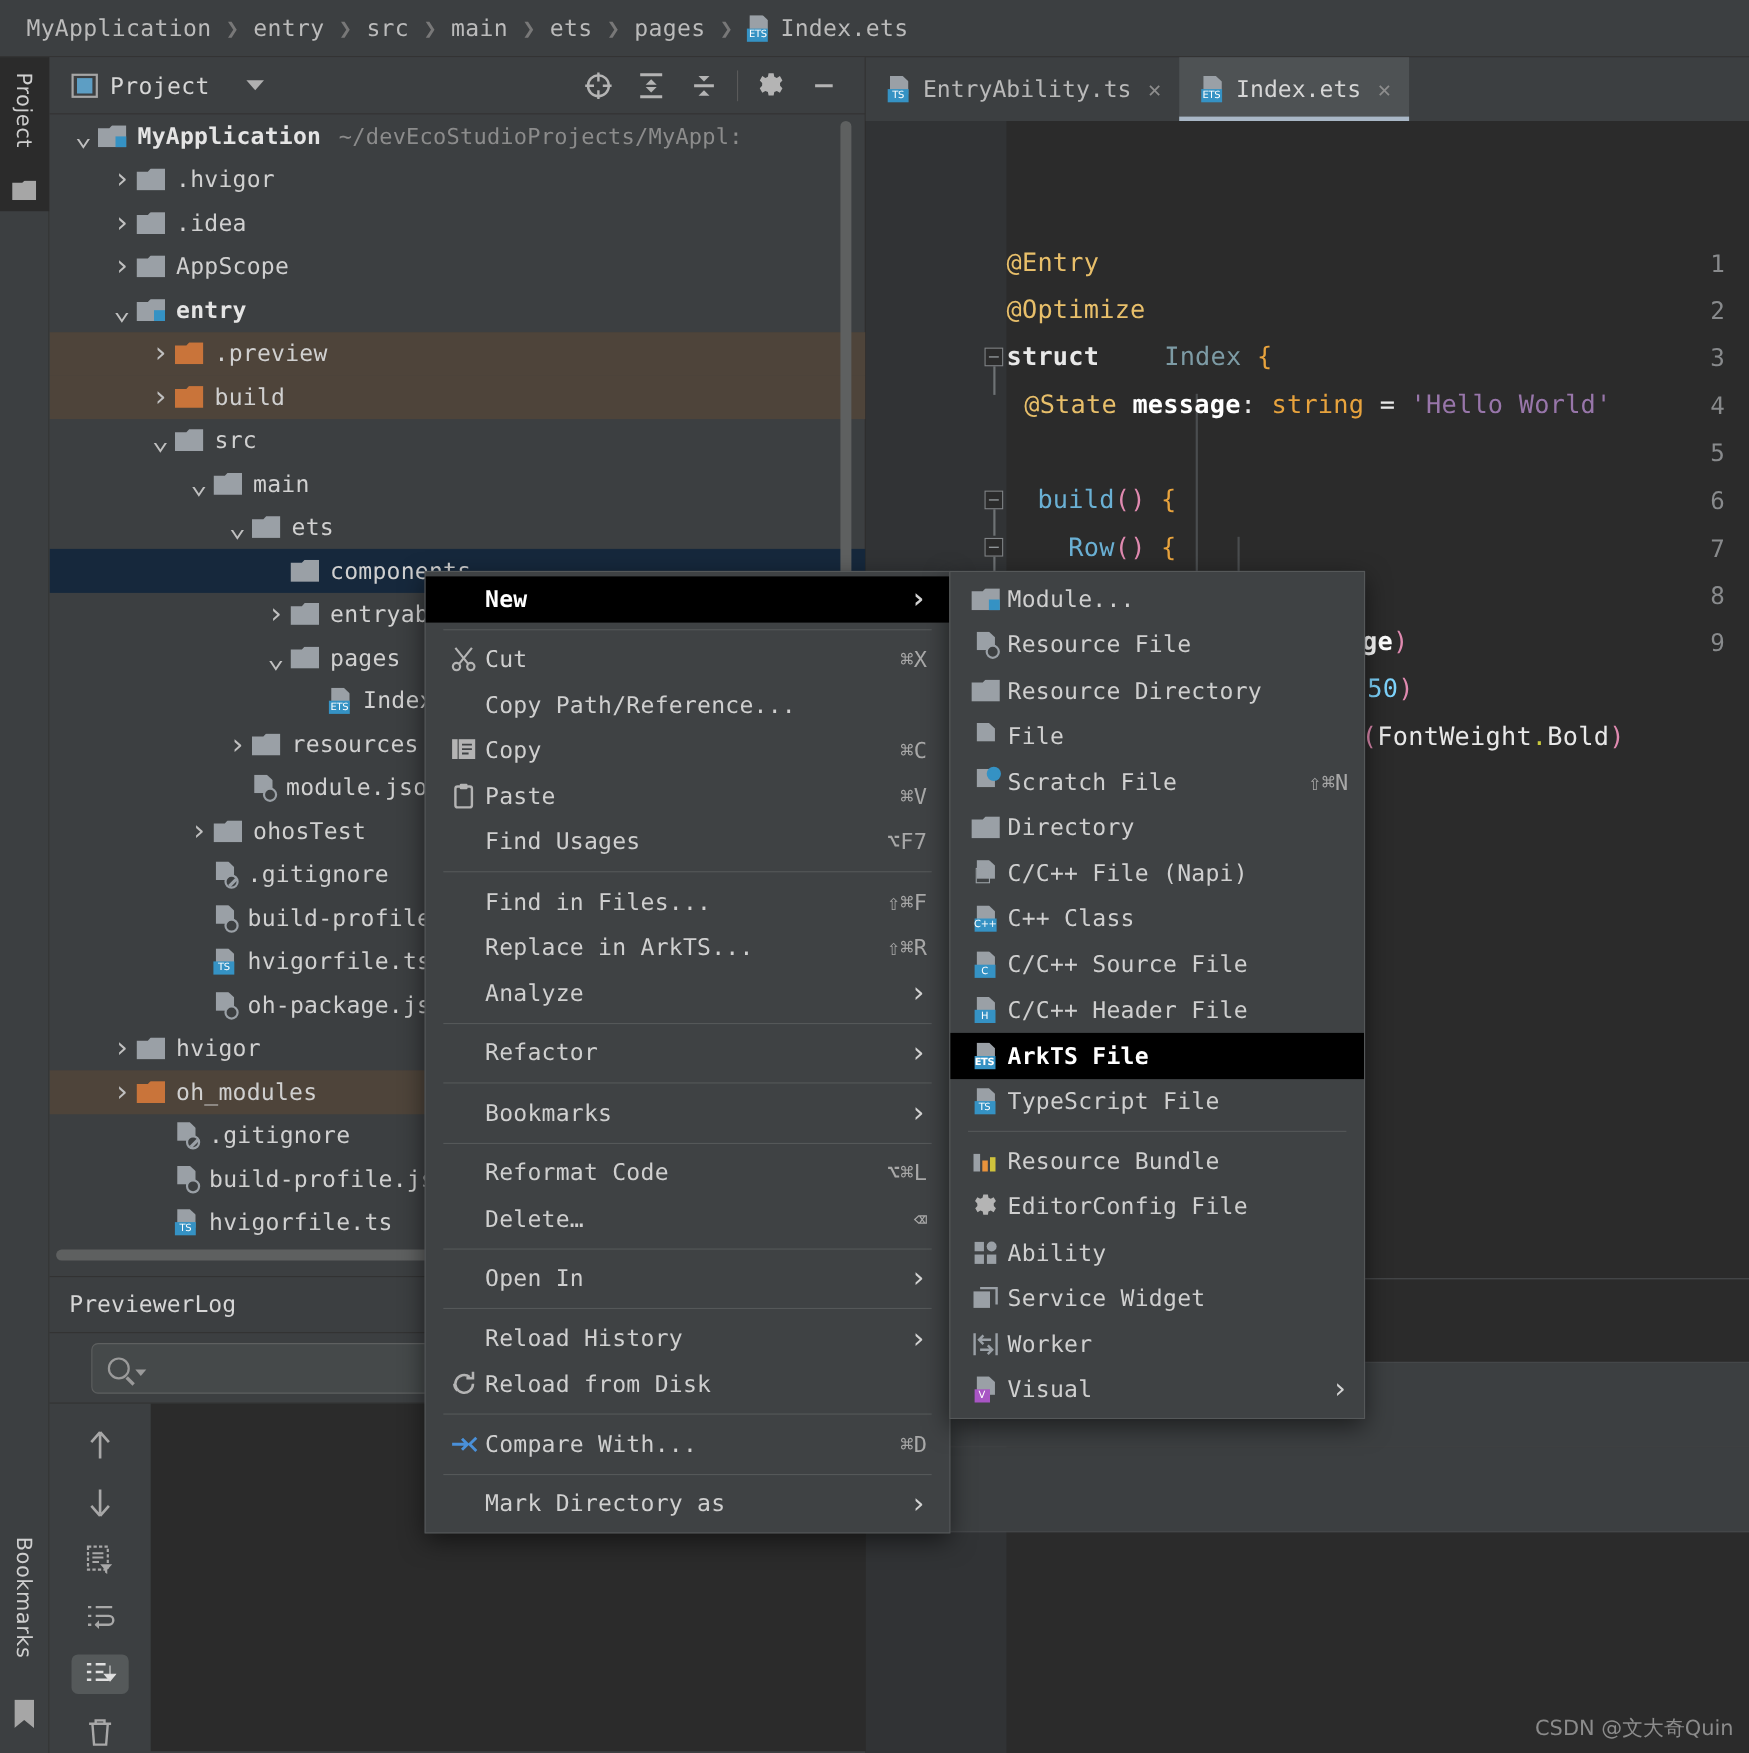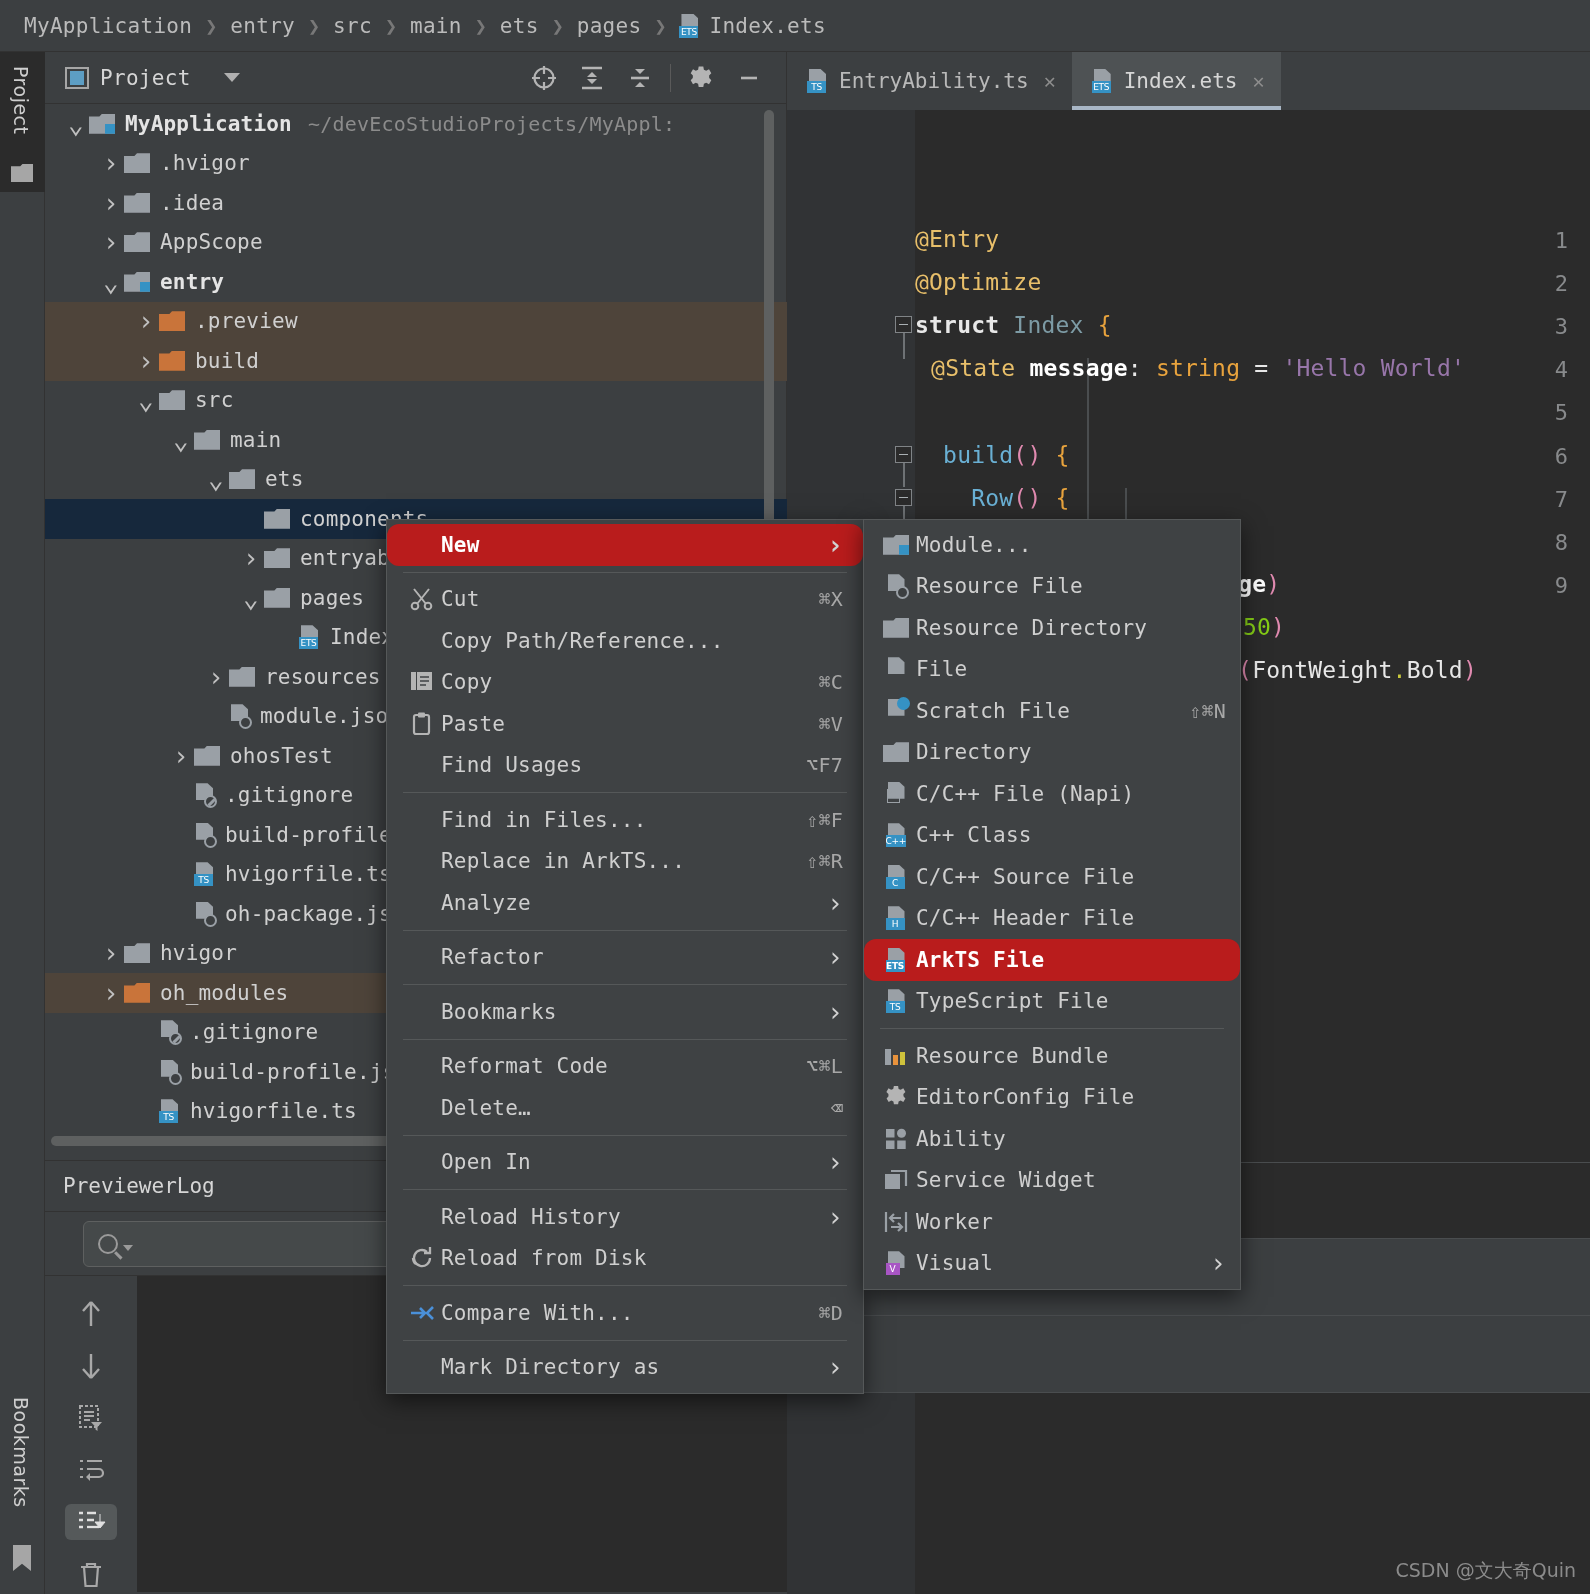--- a/index.html
+++ b/index.html
@@ -190,47 +190,47 @@
   .fold-mark::after {
     content:''; position:absolute; left:3px; top:6.5px; width:9px; height:1.5px; background:#aab0b3;
   }
   .fold-tail { position: absolute; left: 116px; width: 1.5px; background: #6e7275; }
   .cline {
     position: absolute; left: 128px; white-space: pre; font-size: 23px;
     font-family: "DejaVu Sans Mono", "Liberation Mono", monospace; letter-spacing: .2px;
   }
   .k-ann { color: #e8bf6a; }
   .k-kw  { color: #e8e8e8; font-weight: bold; }
-  .k-type{ color: #7d9ba5; }
+  .k-type{ color: #7d9ba5; margin-left: 45px; }
   .k-brc { color: #e8a33d; }
   .k-id  { color: #ffffff; font-weight: bold; }
   .k-str { color: #9876aa; }
   .k-fn  { color: #6ab0d4; }
   .k-par { color: #e08ab0; }
-  .k-num { color: #84cc16; }
+  .k-num { color: #7dd3fc; }
   .k-plain { color: #e8e8e8; }
   .k-dot { color: #c9c93d; }
 
   .ind-guide { position: absolute; width: 1.5px; background: #4a4d4f; }
 
   
   .split-line { position: absolute; left: 0; width: 803px; height: 1px; background: #4a4d4f; }
   .panel-fill { position: absolute; left: 0; width: 803px; background: #3c3f41; }
 
   
   .ctx {
     position: absolute; left: 386px; top: 519px; width: 478px;
     background: #3f4244; border: 1px solid #555859;
     box-shadow: 0 7px 22px rgba(0,0,0,.55); padding: 4px 0 5px 0; z-index: 40;
   }
   .mi {
     height: 41.5px; display: flex; align-items: center;
     padding: 0 20px 0 16px; font-size: 21px; color: #cfcfcf; letter-spacing: .2px;
   }
-  .mi.hl { background: #b91c1c; color: #ffffff; font-weight: bold; border-radius: 12px; }
+  .mi.hl { background: #000000; color: #ffffff; font-weight: bold; }
   .mi .mico { width: 38px; flex: 0 0 38px; display: flex; align-items: center; justify-content: center; }
   .mi .mlabel { flex: 1; }
   .mi .mkey { color: #a8a8a8; font-size: 20px; margin-left: 18px; }
   .mi .chev { color: #d2d2d2; font-size: 21px; margin-left: 16px; }
   .msep { height: 1px; background: #555859; margin: 6px 16px; }
 
   
   .sub {
     position: absolute; left: 863px; top: 519px; width: 378px;
     background: #3f4244; border: 1px solid #555859;

